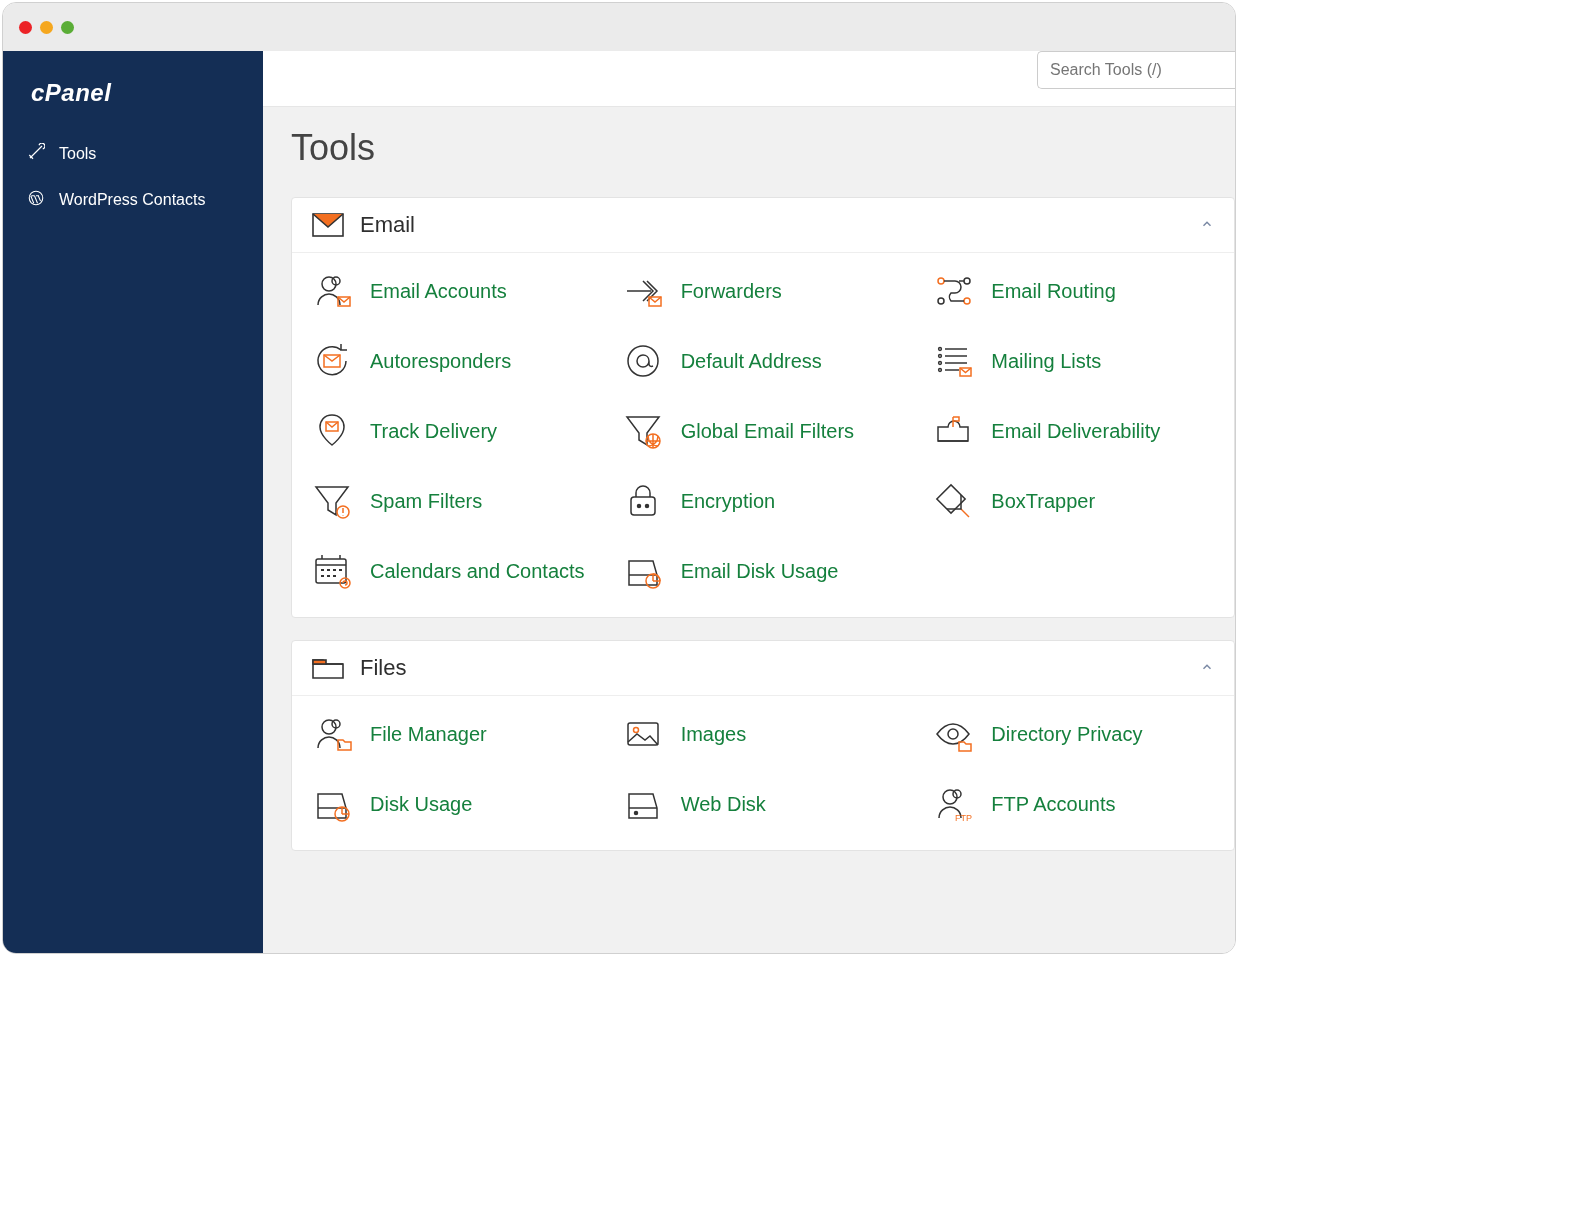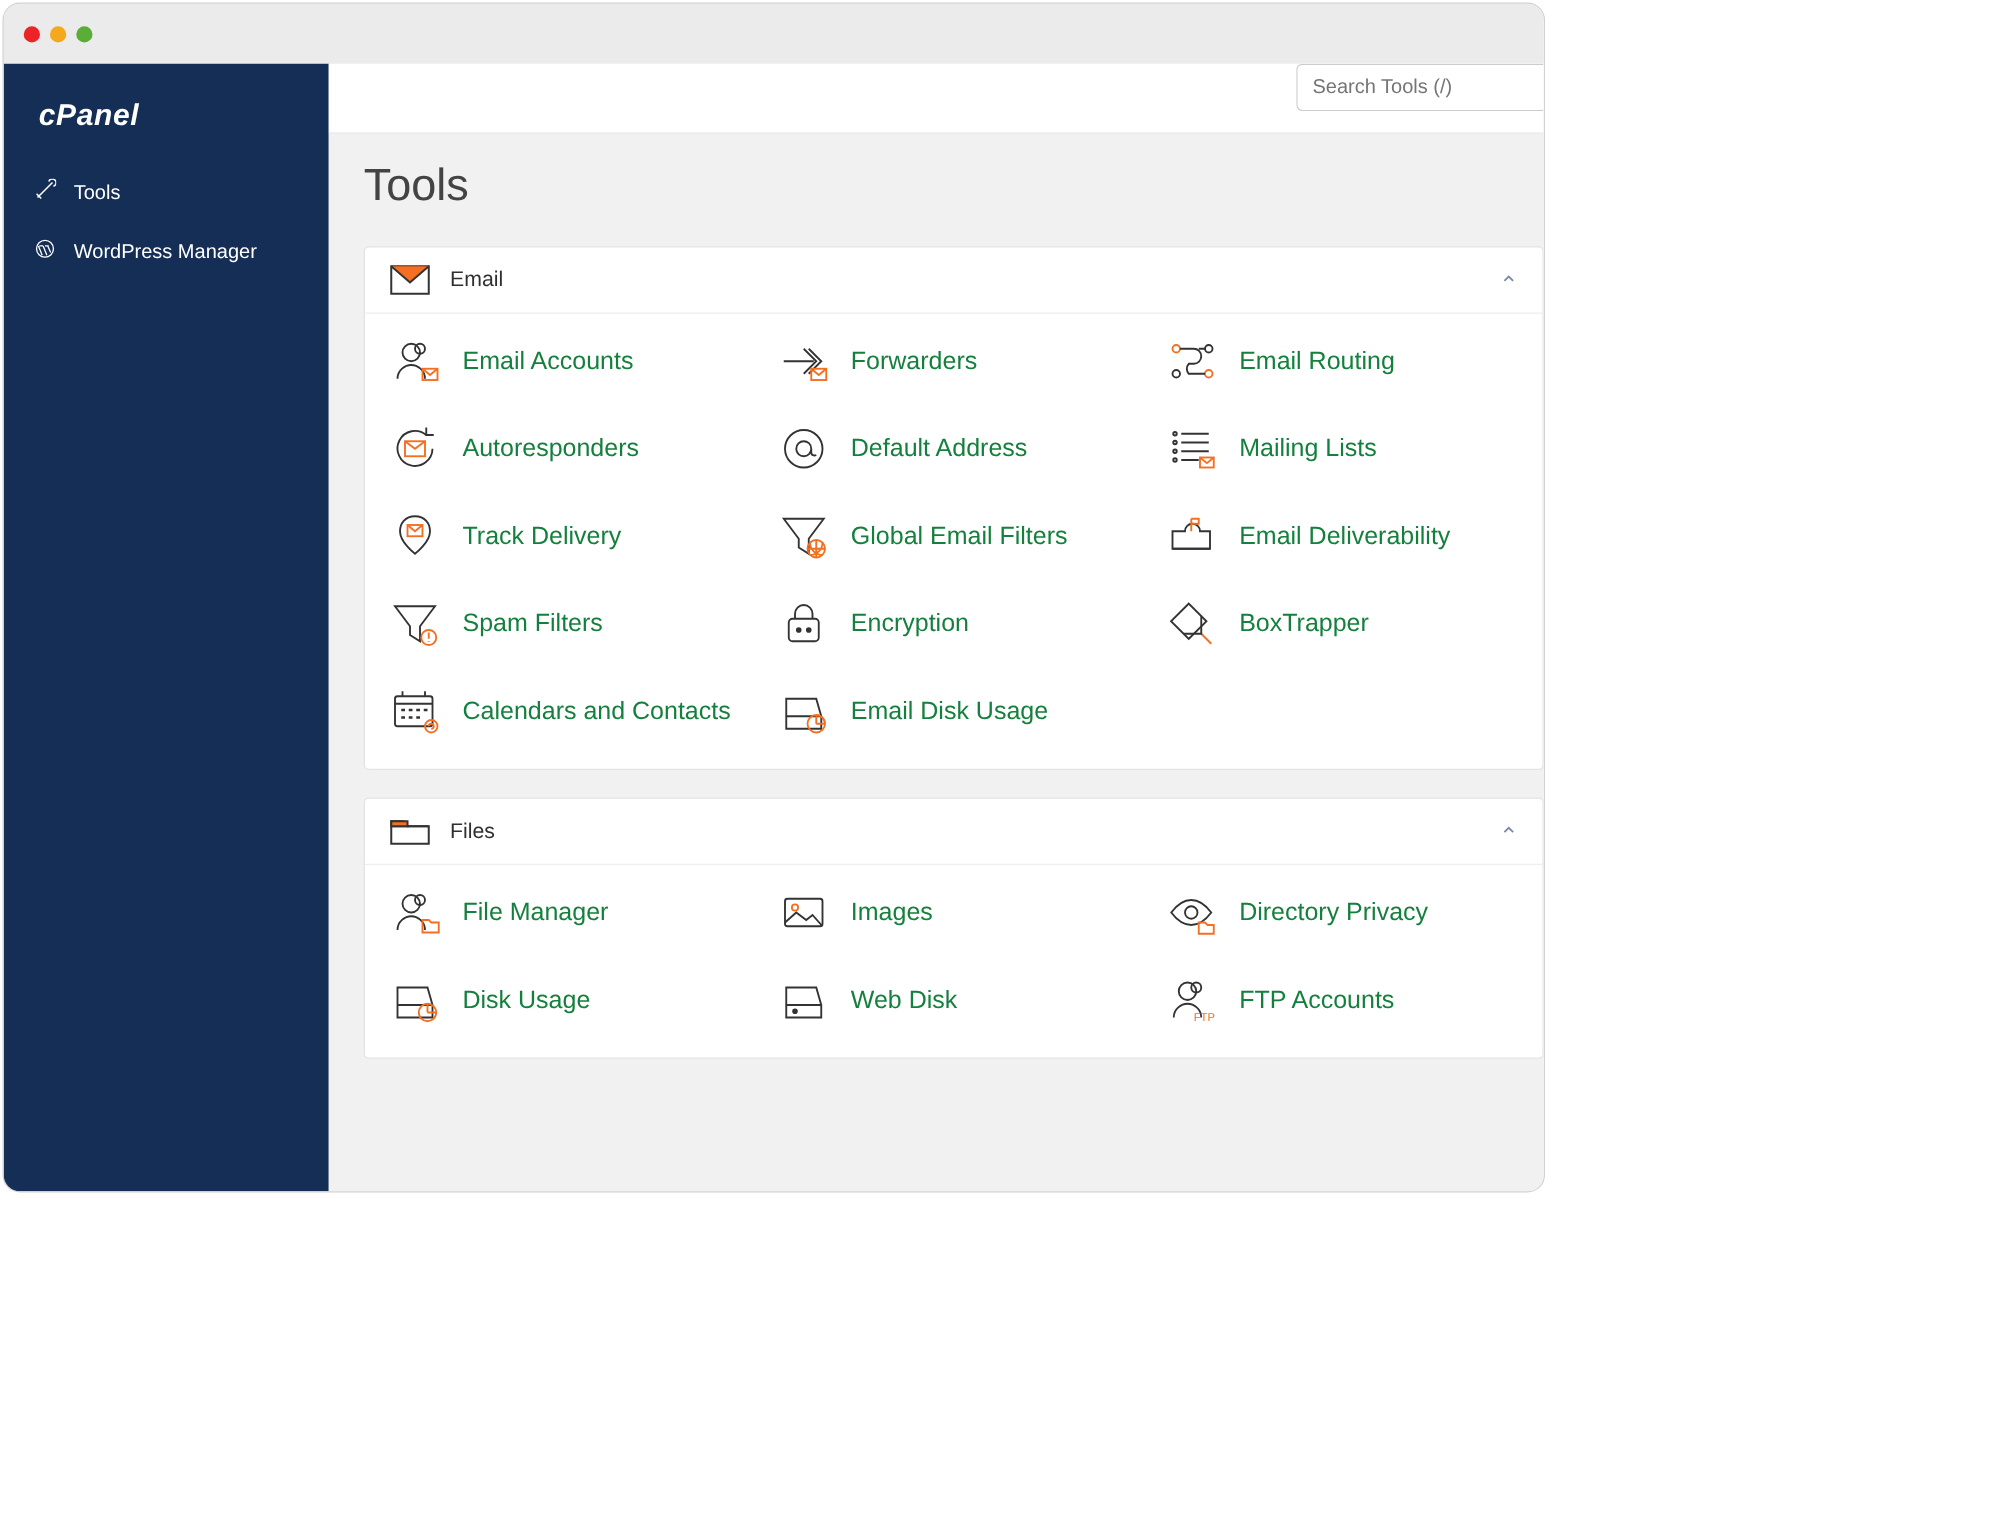--- a/index.html
+++ b/index.html
@@ -116,21 +116,21 @@
     padding: 14px 20px;
     gap: 16px;
     border-bottom: 1px solid #eee;
     cursor: pointer;
   }
   .section-header .sicon {
     width: 32px; height: 24px;
     display: flex; align-items: center; justify-content: center;
   }
   .section-header .stitle {
-    font-size: 17px;
+    font-size: 22px;
     color: #2f2f2f;
     flex: 1;
   }
   .section-header .chev {
     color: #7b8aa5;
     font-size: 14px;
   }
   .section-body {
     padding: 10px 8px 18px 8px;
     display: grid;
@@ -185,21 +185,21 @@
         <span>Tools</span>
       </div>
 
       <div class="nav-item">
         <span>
           <svg viewBox="0 0 24 24" fill="none" stroke="#fff" stroke-width="1.4">
             <circle cx="12" cy="12" r="9"></circle>
             <path d="M5 9 l4 10 M10 9 l4 10 M15 9 l3 7 M6 9 h4 M12 9 h4"></path>
           </svg>
         </span>
-        <span>WordPress Manager</span>
+        <span>WordPress Contacts</span>
       </div>
     </aside>
 
     <main class="main">
       <div class="topbar">
         <input class="search" type="text" placeholder="Search Tools (/)" style="">
       </div>
 
       <div class="content">
         <h1 class="page-title">Tools</h1>

